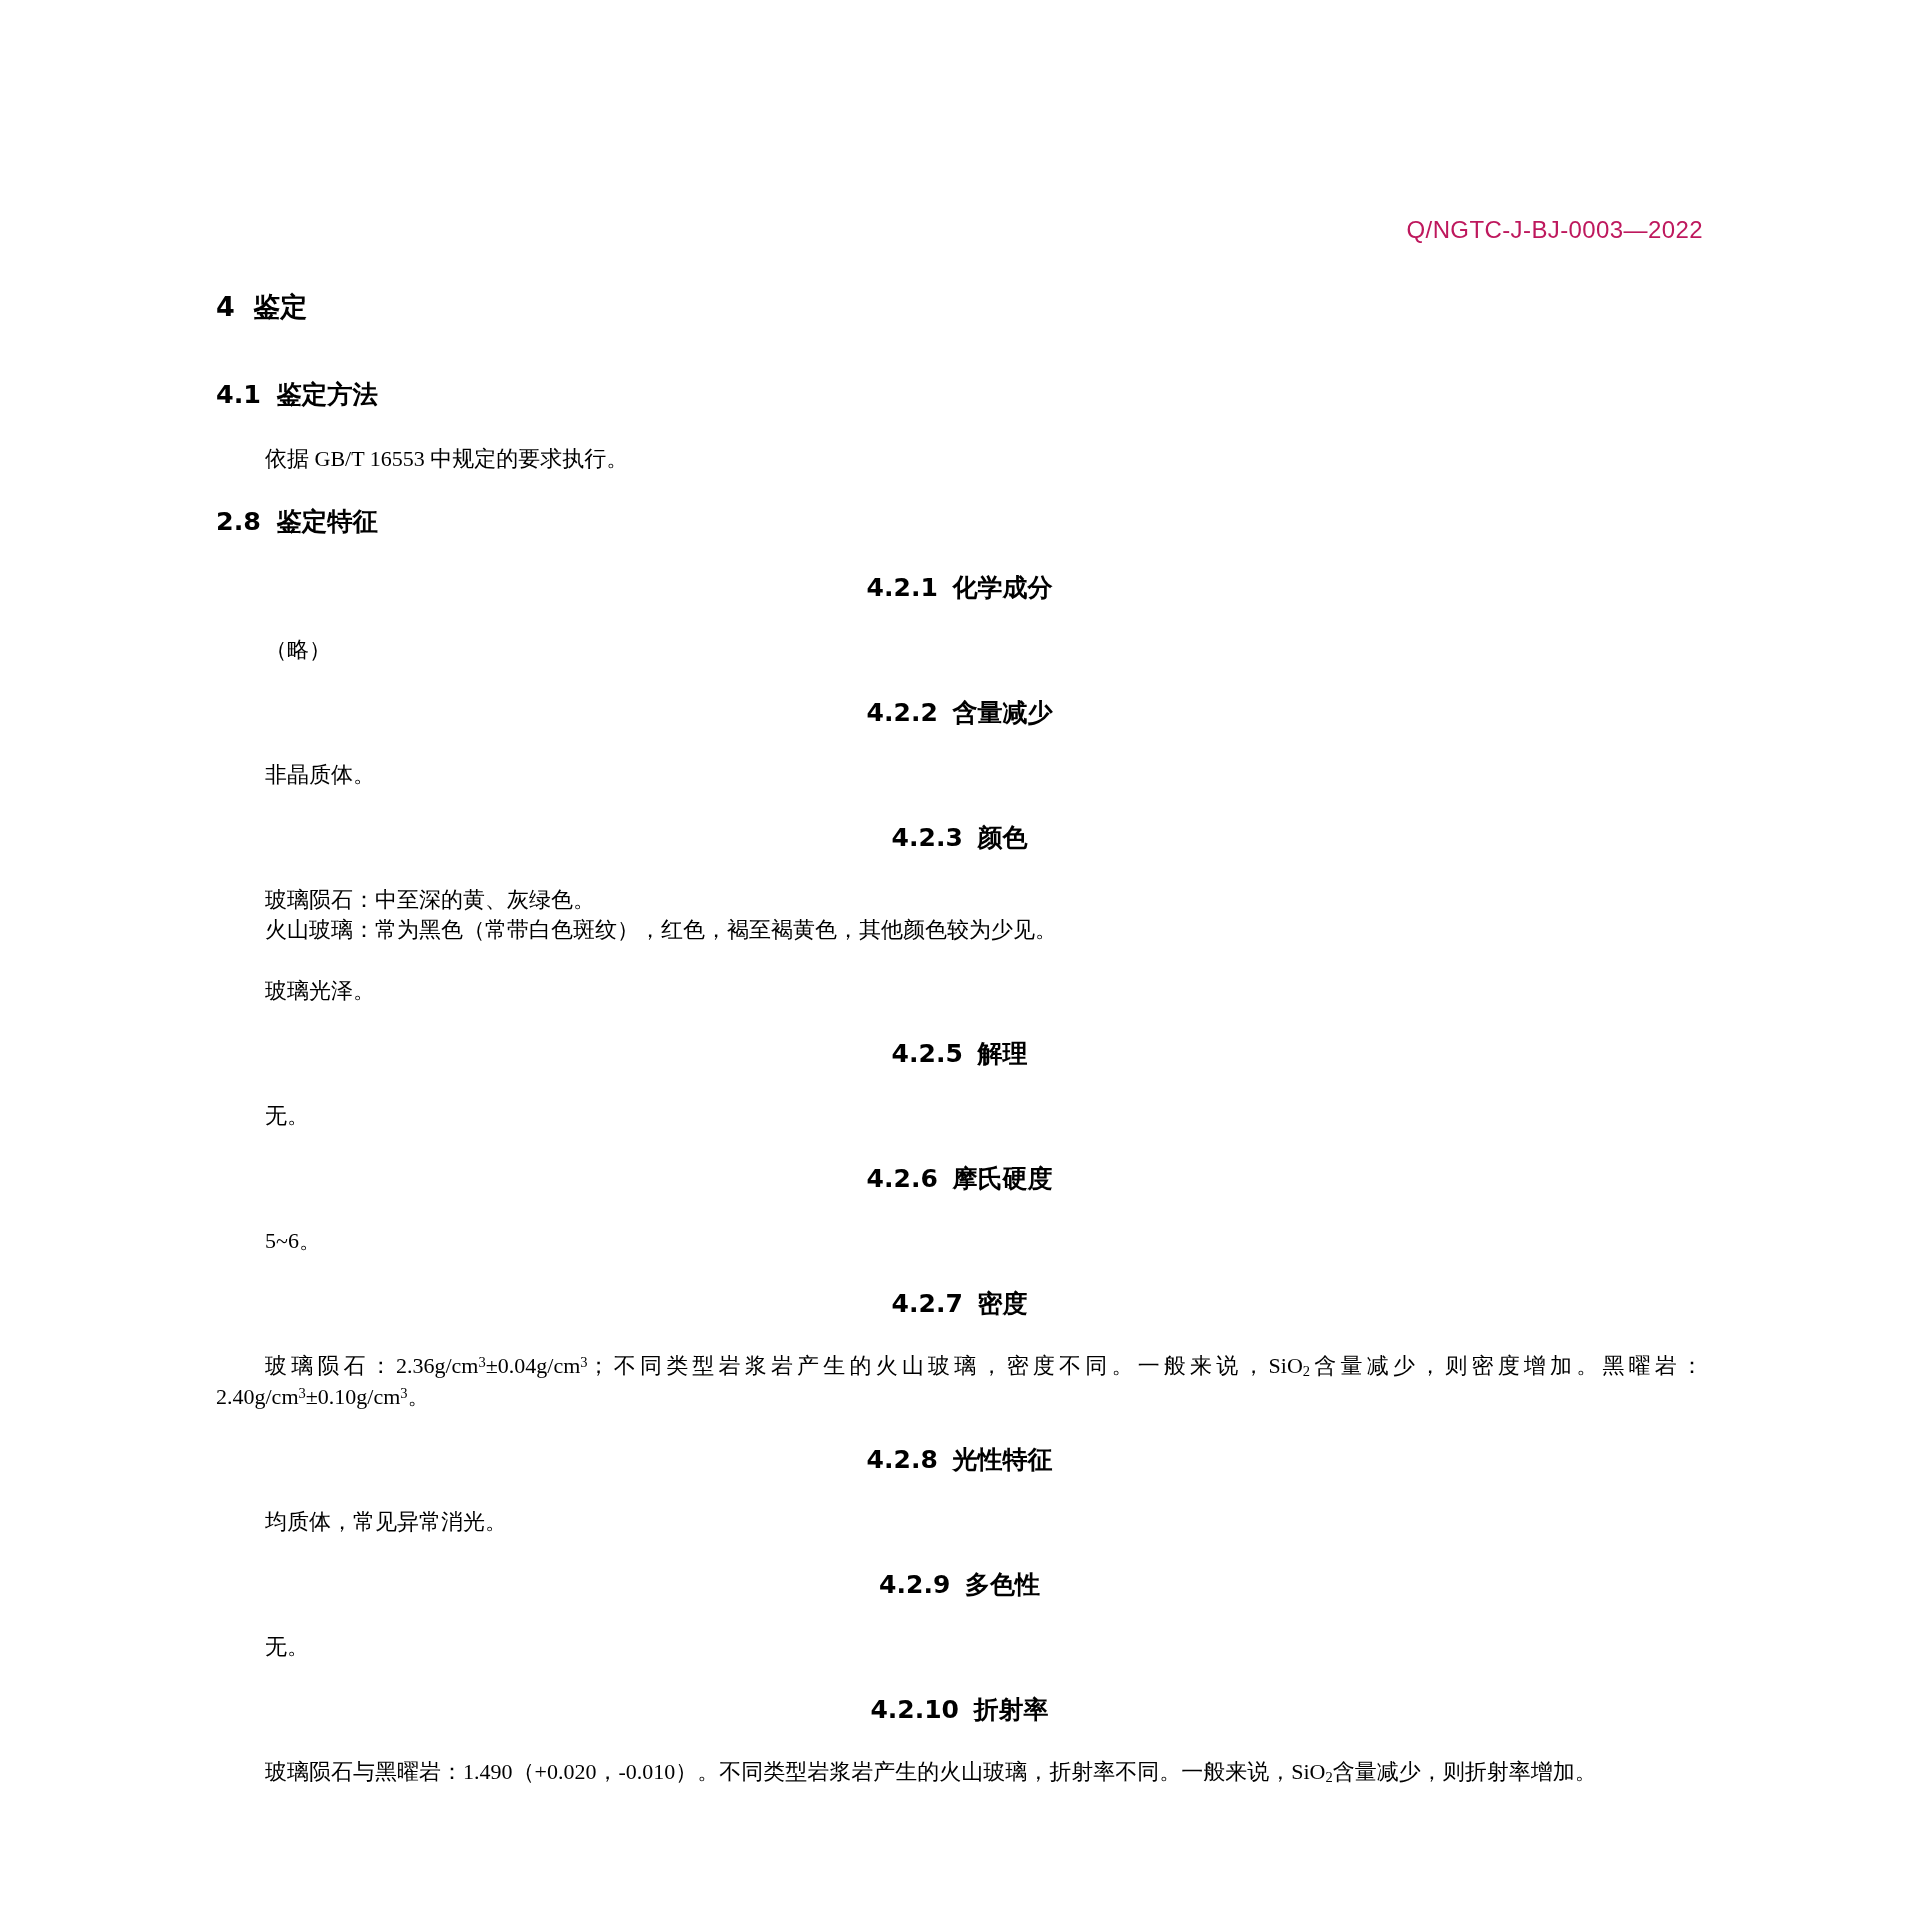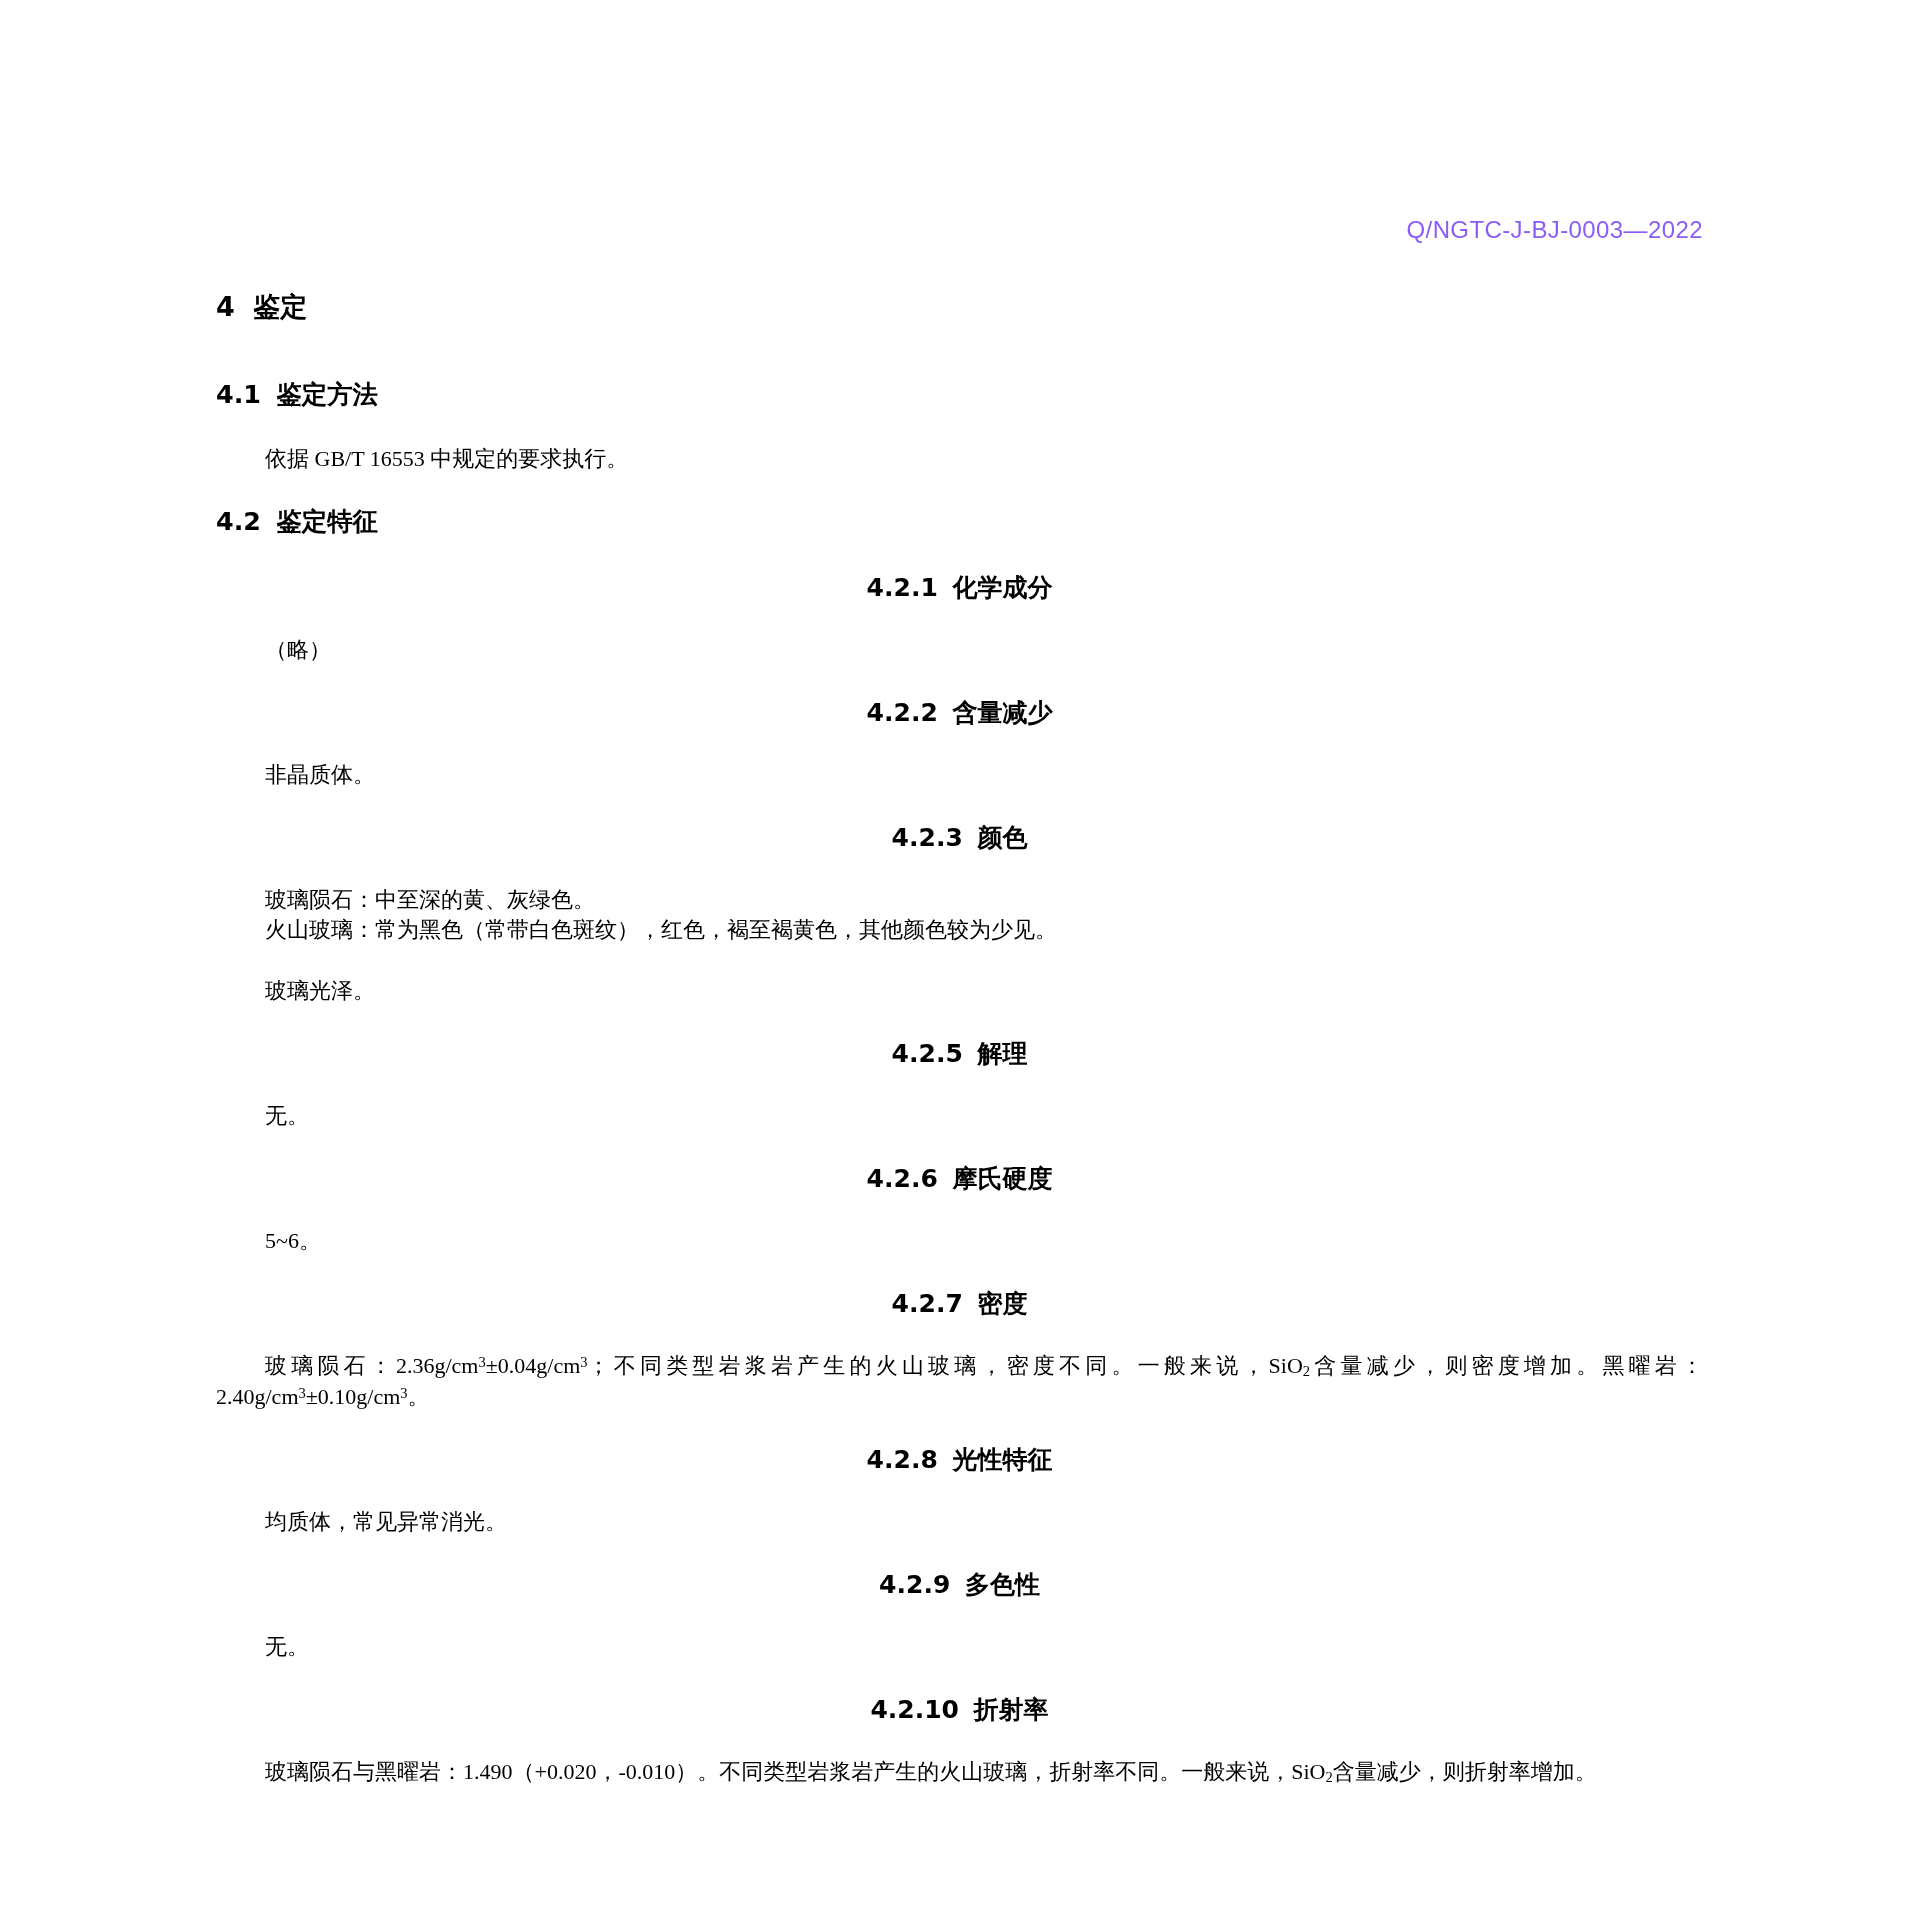--- a/index.html
+++ b/index.html
@@ -25,21 +25,21 @@
     left: 216px;
     top: 216px;
     width: 1487px;
   }
   .header-code {
     text-align: right;
     font-family: "Liberation Sans", sans-serif;
     font-size: 24px;
     letter-spacing: 0.4px;
     margin: 0 0 45px 0;
-    color: #8b5cf6;
+    color: #be185d;
   }
   .h1 {
     font-family: "DejaVu Sans", "Liberation Sans", sans-serif;
     font-size: 27px;
     font-weight: 700;
     margin: 0 0 53px 0;
     letter-spacing: 0px;
   }
   .h1 .num {
     display: inline-block;
@@ -97,21 +97,21 @@
       <span class="num">4</span><span>鉴定</span>
     </div>
 
     <div class="h2">
       <span class="num">4.1</span><span>鉴定方法</span>
     </div>
 
     <p class="para">依据 GB/T 16553 中规定的要求执行。</p>
 
     <div class="h2">
-      <span class="num">4.2</span><span>鉴定特征</span>
+      <span class="num">2.8</span><span>鉴定特征</span>
     </div>
 
     <div class="h3">
       <span class="num">4.2.1</span><span>化学成分</span>
     </div>
 
     <p class="para">（略）</p>
 
     <div class="h3">
       <span class="num">4.2.2</span><span>含量减少</span>

